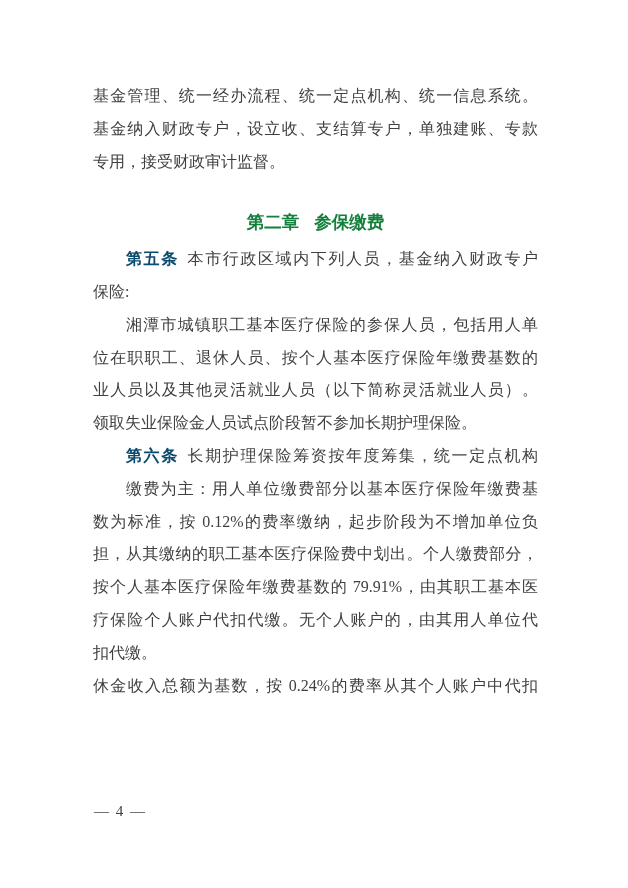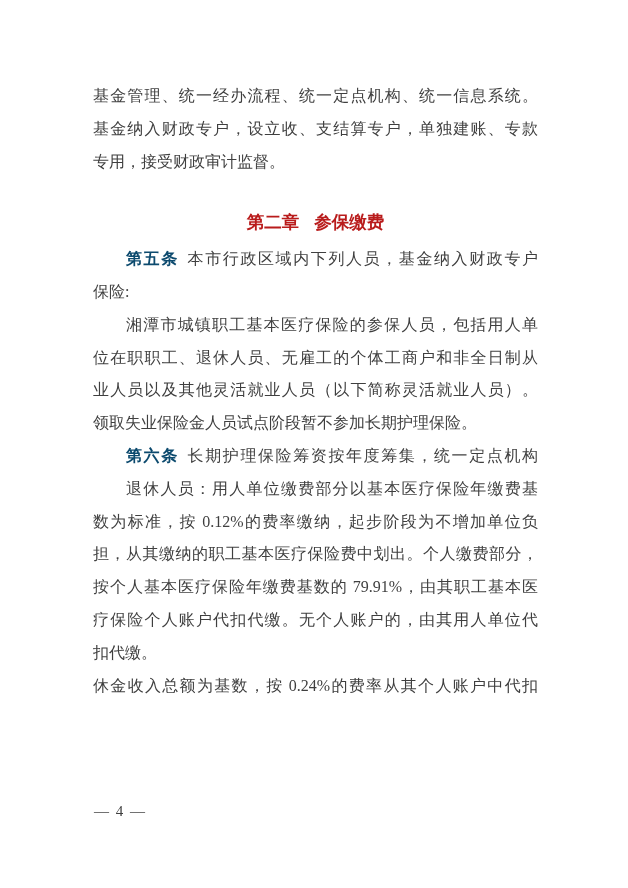--- a/index.html
+++ b/index.html
@@ -46,21 +46,21 @@
     font-weight: bold;
     color: #0c4a6e;
     margin-right: 0.55em;
   }
   .chapter-heading {
     display: flex;
     justify-content: center;
     gap: 15px;
     font-weight: bold;
     font-size: 17.5px;
-    color: #b91c1c;
+    color: #15803d;
     line-height: 32.8px;
     height: 32.8px;
     margin-top: 28px;
     margin-bottom: 4px;
     font-family: "Liberation Sans", "DejaVu Sans", sans-serif;
   }
   .page-number {
     position: absolute;
     left: 94px;
     top: 801px;
@@ -83,29 +83,29 @@
       <div class="chapter-heading">
         <span>第二章</span>
         <span>参保缴费</span>
       </div>
       <div class="paragraph">
         <div class="text-line indent fill"><span class="lead">第五条</span><span>本市行政区域内下列人员，基金纳入财政专户</span></div>
         <div class="text-line"><span>保险:</span></div>
       </div>
       <div class="paragraph">
         <div class="text-line indent fill"><span>湘潭市城镇职工基本医疗保险的参保人员，包括用人单</span></div>
-        <div class="text-line fill"><span>位在职职工、退休人员、无雇工的个体工商户和非全日制从</span></div>
+        <div class="text-line fill"><span>位在职职工、退休人员、按个人基本医疗保险年缴费基数的</span></div>
         <div class="text-line fill"><span>业人员以及其他灵活就业人员（以下简称灵活就业人员）。</span></div>
         <div class="text-line"><span>领取失业保险金人员试点阶段暂不参加长期护理保险。</span></div>
       </div>
       <div class="paragraph">
         <div class="text-line indent fill"><span class="lead">第六条</span><span>长期护理保险筹资按年度筹集，统一定点机构</span></div>
       </div>
       <div class="paragraph">
-        <div class="text-line indent fill"><span>退休人员：用人单位缴费部分以基本医疗保险年缴费基</span></div>
+        <div class="text-line indent fill"><span>缴费为主：用人单位缴费部分以基本医疗保险年缴费基</span></div>
         <div class="text-line fill"><span>数为标准，按 0.12%的费率缴纳，起步阶段为不增加单位负</span></div>
         <div class="text-line fill"><span>担，从其缴纳的职工基本医疗保险费中划出。个人缴费部分，</span></div>
         <div class="text-line fill"><span>按个人基本医疗保险年缴费基数的 79.91%，由其职工基本医</span></div>
         <div class="text-line fill"><span>疗保险个人账户代扣代缴。无个人账户的，由其用人单位代</span></div>
         <div class="text-line"><span>扣代缴。</span></div>
       </div>
       <div class="paragraph">
         <div class="text-line fill"><span>休金收入总额为基数，按 0.24%的费率从其个人账户中代扣</span></div>
       </div>
     </div>

